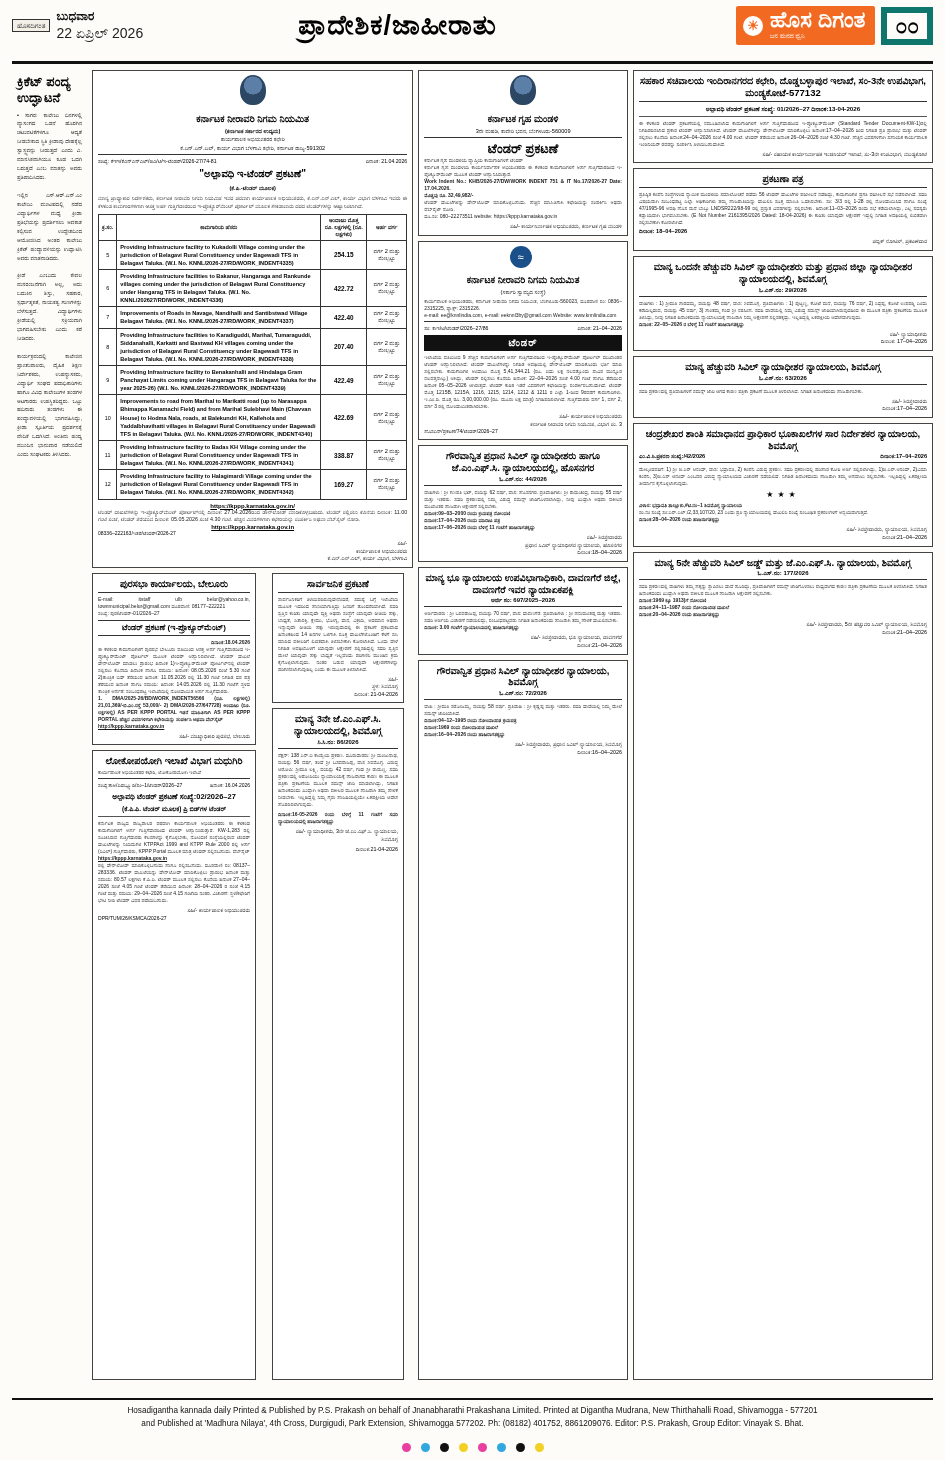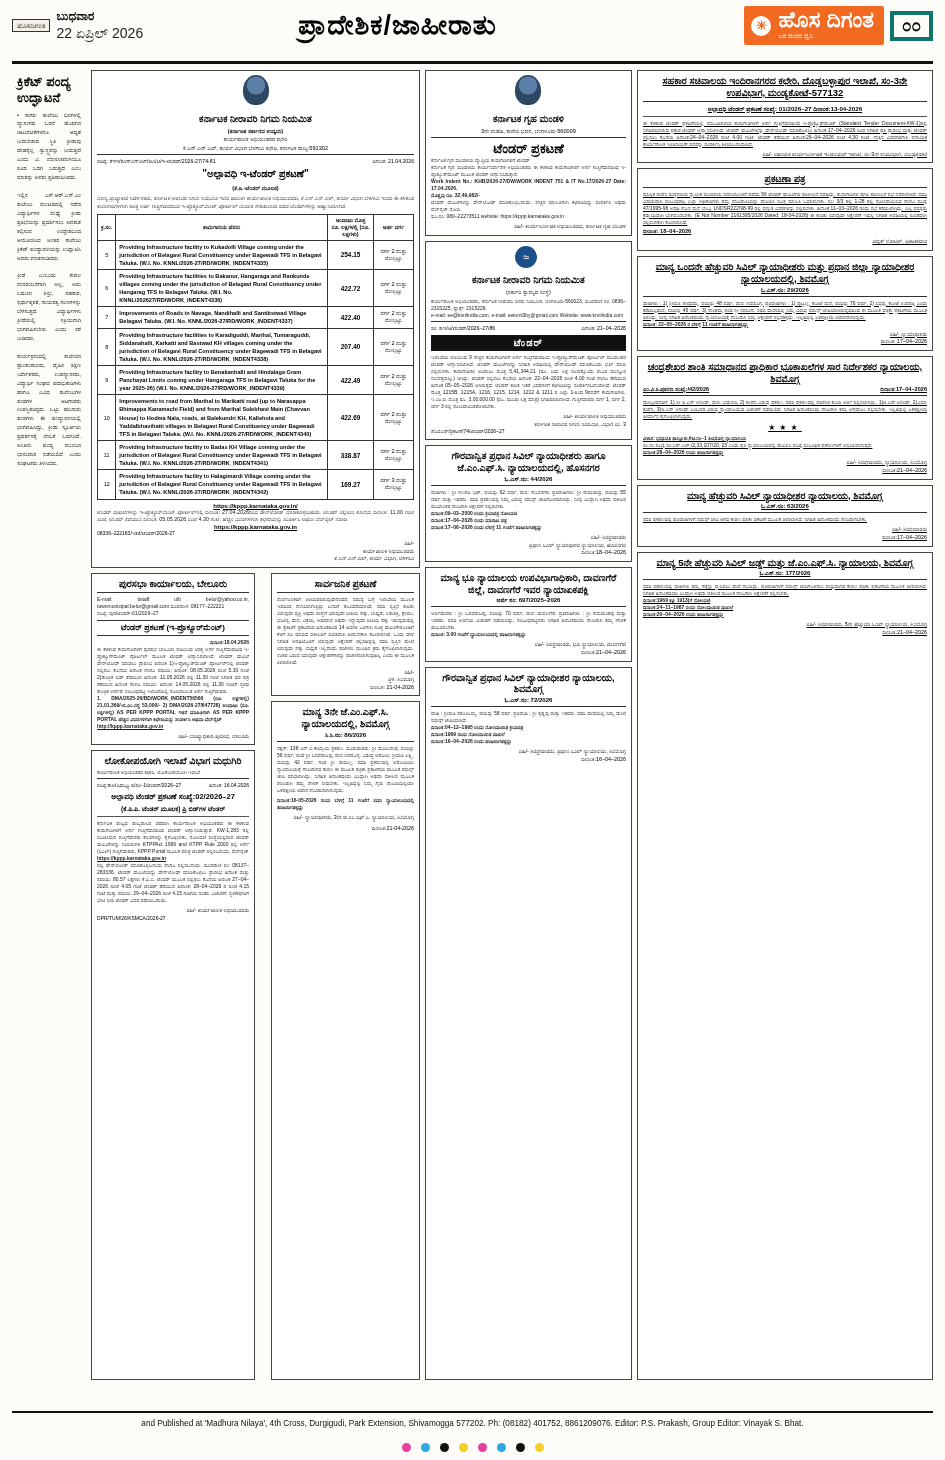--- a/index.html
+++ b/index.html
@@ -53,33 +53,33 @@
   .mh-brand .sun {
     position: absolute; left: 7px; top: 50%; transform: translateY(-50%);
     width: 20px; height: 20px; border-radius: 50%;
     background: #fff; color: #f26a21; font-size: 13px;
     display: flex; align-items: center; justify-content: center;
   }
   .mh-brand .sub {
     display: block; font-size: 6.5px; font-weight: normal; margin-top: 2px;
   }
   .mh-pageno {
-    border: 4px solid #0f766e; padding: 1px 8px; font-size: 17px; font-weight: bold;
+    border: 6px solid #0f766e; padding: 1px 8px; font-size: 21px; font-weight: bold;
   }
 
   
   .grid {
     display: flex; gap: 5px; margin-top: 6px;
     height: 1310px;
   }
   .col { display: flex; flex-direction: column; gap: 5px; }
   .c1 { width: 78px; }
   .c2 { width: 334px; }
   .c3 { width: 218px; }
-  .c4 { width: 312px; text-decoration: underline; }
+  .c4 { width: 312px; }
 
   .box {
     border: 1px solid #444;
     padding: 4px 5px;
     background: #fff;
     overflow: hidden;
   }
   .box.noborder { border: none; background: transparent; }
 
   h2.hd {
@@ -314,21 +314,21 @@
             <div class="ctr b" style="font-size:6.5px;">(ಕೆ.ಪಿ.ಪಿ. ಟೆಂಡರ್ ಮೂಲಕ) ಪ್ರಿ ಬಿಡ್‌ಗಳ ಟೆಂಡರ್</div>
             <div class="rule"></div>
             <div class="tiny5">ಕರ್ನಾಟಕ ರಾಜ್ಯದ ರಾಜ್ಯಪಾಲರ ಪರವಾಗಿ ಕಾರ್ಯಪಾಲಕ ಅಭಿಯಂತರರು ಈ ಕೆಳಕಂಡ ಕಾಮಗಾರಿಗಳಿಗೆ ಅರ್ಹ ಗುತ್ತಿಗೆದಾರರಿಂದ ಟೆಂಡರ್ ಆಹ್ವಾನಿಸಿರುತ್ತಾರೆ. KW-1,283 ರಲ್ಲಿ ಸೂಚಿಸಿರುವ ಗುತ್ತಿಗೆದಾರರು ಕೆಲಸಗಳನ್ನು ಕೈಗೊಳ್ಳಬೇಕು, ನೋಂದಣಿ ಸಂಸ್ಥೆಯಲ್ಲಿರುವ ಟೆಂಡರ್ ದಾಖಲೆಗಳನ್ನು ನಿಯಮಗಳ KTPPAct 1999 and KTPP Rule 2000 ರಲ್ಲಿ ಅರ್ಹ (ಸಿವಿಲ್) ಗುತ್ತಿಗೆದಾರರು, KPPP Portal ಮೂಲಕ ಮಾತ್ರ ಟೆಂಡರ್ ಸಲ್ಲಿಸಬಹುದು. ವೆಬ್‌ಸೈಟ್</div>
             <div class="tiny5 link">https://kppp.karnataka.gov.in</div>
             <div class="tiny5">ರಲ್ಲಿ ಡೌನ್‌ಲೋಡ್ ಮಾಡಿಕೊಳ್ಳಬಹುದು ಹಾಗೂ ಸಲ್ಲಿಸಬಹುದು. ದೂರವಾಣಿ ಸಂ: 08137–283336. ಟೆಂಡರ್ ದಾಖಲೆಯನ್ನು ಡೌನ್‌ಲೋಡ್ ಮಾಡಿಕೊಳ್ಳಲು ಪ್ರಾರಂಭ ದಿನಾಂಕ ಮತ್ತು ಸಮಯ: 80.57 ಲಕ್ಷಗಳು ಕೆ.ಪಿ.ಪಿ. ಟೆಂಡರ್ ಮೂಲಕ ಸಲ್ಲಿಸಲು ಕೊನೆಯ ದಿನಾಂಕ 27–04–2026 ಸಂಜೆ 4.05 ಗಂಟೆ ಟೆಂಡರ್ ತೆರೆಯುವ ದಿನಾಂಕ: 28–04–2026 ರ ಸಂಜೆ 4.15 ಗಂಟೆ ಮತ್ತು ಸಮಯ: 29–04–2026 ಸಂಜೆ 4.15 ಗಂಟೆಯ ನಂತರ. ವಿಚಾರಣೆ: ಸ್ಥಳ/ಕಛೇರಿಗೆ ಭೇಟಿ ನೀಡಿ ಟೆಂಡರ್ ವಿವರ ಪಡೆಯಬಹುದು.</div>
             <div class="sig">ಸಹಿ/- ಕಾರ್ಯಪಾಲಕ ಅಭಿಯಂತರರು</div>
             <div style="font-size:5px;">DPR/TUM/26/KSMCA/2026-27</div>
           </div>
         </div>
 
-        <div style="width:149px;display:flex;flex-direction:column;gap:5px;">
+        <div style="width:132px;display:flex;flex-direction:column;gap:5px;">
           <div class="box">
             <h3 class="hd2">ಸಾರ್ವಜನಿಕ ಪ್ರಕಟಣೆ</h3>
             <div class="hdr-underline"></div>
             <div class="tiny5">ಸಾರ್ವಜನಿಕರಿಗೆ ತಿಳಿಯಪಡಿಸುವುದೇನೆಂದರೆ, ಸಮಸ್ಯೆ ಬಗ್ಗೆ ಇಲಾಖೆಯ ಮೂಲಕ ಇದರಿಂದ ಹಾನಿಯಾಗುತ್ತಿದ್ದು ಜನರಿಗೆ ತೊಂದರೆಯಾಗಿದೆ. ಸದರಿ ಸ್ವತ್ತಿನ ಕುರಿತು ಯಾವುದೇ ವ್ಯಕ್ತಿ ಅಥವಾ ಸಂಸ್ಥೆಗೆ ಯಾವುದೇ ರೀತಿಯ ಹಕ್ಕು, ಬಾಧ್ಯತೆ, ಹಿತಾಸಕ್ತಿ, ಕ್ಲೇಮು, ಭೋಗ್ಯ, ದಾನ, ವಿಕ್ರಯ, ಅಡಮಾನ ಅಥವಾ ಇನ್ಯಾವುದೇ ರೀತಿಯ ಹಕ್ಕು ಇರುವುದಾದಲ್ಲಿ ಈ ಪ್ರಕಟಣೆ ಪ್ರಕಟವಾದ ದಿನಾಂಕದಿಂದ 14 ದಿನಗಳ ಒಳಗಾಗಿ ಸೂಕ್ತ ದಾಖಲೆಗಳೊಂದಿಗೆ ಕೆಳಗೆ ಸಹಿ ಮಾಡಿದ ವಕೀಲರಿಗೆ ಲಿಖಿತವಾಗಿ ತಿಳಿಸಬೇಕಾಗಿ ಕೋರಲಾಗಿದೆ. ಒಂದು ವೇಳೆ ನಿಗದಿತ ಅವಧಿಯೊಳಗೆ ಯಾವುದೇ ಆಕ್ಷೇಪಣೆ ಸಲ್ಲಿಸದಿದ್ದಲ್ಲಿ ಸದರಿ ಸ್ವತ್ತಿನ ಮೇಲೆ ಯಾವುದೇ ಹಕ್ಕು ಬಾಧ್ಯತೆ ಇಲ್ಲವೆಂದು ಪರಿಗಣಿಸಿ ಮುಂದಿನ ಕ್ರಮ ಕೈಗೊಳ್ಳಲಾಗುವುದು. ನಂತರ ಬರುವ ಯಾವುದೇ ಆಕ್ಷೇಪಣೆಗಳನ್ನು ಪರಿಗಣಿಸಲಾಗುವುದಿಲ್ಲ ಎಂದು ಈ ಮೂಲಕ ತಿಳಿಸಲಾಗಿದೆ.</div>
             <div class="sig">
               <div>ಸಹಿ/-</div>
               <div>ಸ್ಥಳ: ಶಿವಮೊಗ್ಗ</div>
               <div>ದಿನಾಂಕ: 21-04-2026</div>
             </div>
           </div>
@@ -458,65 +458,66 @@
         <div class="hdr-underline"></div>
         <div class="tiny5">ವಾದಿಗಳು : 1) ಶ್ರೀಮತಿ ಶಾರದಮ್ಮ, ವಯಸ್ಸು 48 ವರ್ಷ, ವಾಸ: ಶಿವಮೊಗ್ಗ. ಪ್ರತಿವಾದಿಗಳು : 1) ಪುಟ್ಟಣ್ಣ, ಕೋಟೆ ಮನೆ, ವಯಸ್ಸು 76 ವರ್ಷ, 2) ಸಿದ್ದಪ್ಪ, ಕೋಟೆ ಉಪಪತ್ನಿ ಎಂದು ಕರೆಯಲ್ಪಡುವ, ವಯಸ್ಸು 45 ವರ್ಷ, 3) ಶಾಂತಮ್ಮ ಗಂಡ ಶ್ರೀ ನರಸಿಂಹ. ಸದರಿ ದಾವೆಯಲ್ಲಿ ನಿಮ್ಮ ವಿರುದ್ಧ ಸಮನ್ಸ್ ಜಾರಿಯಾಗಿರುವುದರಿಂದ ಈ ಮೂಲಕ ಪತ್ರಿಕಾ ಪ್ರಕಟಣೆಯ ಮೂಲಕ ತಿಳಿಸಿದ್ದು, ನೀವು ನಿಗದಿತ ದಿನಾಂಕದಂದು ನ್ಯಾಯಾಲಯಕ್ಕೆ ಹಾಜರಾಗಿ ನಿಮ್ಮ ಆಕ್ಷೇಪಣೆ ಸಲ್ಲಿಸತಕ್ಕದ್ದು. ಇಲ್ಲದಿದ್ದಲ್ಲಿ ಏಕಪಕ್ಷೀಯ ಆದೇಶವಾಗುವುದು.</div>
         <div class="tiny5 b ctr">ದಿನಾಂಕ: 22–05–2026 ರ ಬೆಳಿಗ್ಗೆ 11 ಗಂಟೆಗೆ ಹಾಜರಾಗತಕ್ಕದ್ದು</div>
         <div class="sig">
           <div>ಸಹಿ/- ನ್ಯಾಯಾಧೀಶರು</div>
           <div>ದಿನಾಂಕ: 17–04–2026</div>
         </div>
       </div>
 
       <div class="box">
+        <h3 class="hd2">ಮಾನ್ಯ ಹೆಚ್ಚುವರಿ ಸಿವಿಲ್ ನ್ಯಾಯಾಧೀಶರ ನ್ಯಾಯಾಲಯ, ಶಿವಮೊಗ್ಗ</h3>
+        <div class="ctr b" style="font-size:6px;">ಓ.ಎಸ್.ನಂ: 63/2026</div>
+        <div class="hdr-underline"></div>
+        <div class="tiny5">ಸದರಿ ಪ್ರಕರಣದಲ್ಲಿ ಪ್ರತಿವಾದಿಗಳಿಗೆ ಸಮನ್ಸ್ ಜಾರಿ ಆಗದ ಕಾರಣ ಪತ್ರಿಕಾ ಪ್ರಕಟಣೆ ಮೂಲಕ ತಿಳಿಸಲಾಗಿದೆ. ನಿಗದಿತ ದಿನಾಂಕದಂದು ಹಾಜರಾಗಬೇಕು.</div>
+        <div class="sig">
+          <div>ಸಹಿ/- ಶಿರಸ್ತೇದಾರರು</div>
+          <div>ದಿನಾಂಕ:17–04–2026</div>
+        </div>
+      </div>
+
+      <div class="box">
         <h3 class="hd2">ಚಂದ್ರಶೇಖರ ಶಾಂತಿ ಸಮಾಧಾನದ ಪ್ರಾಧಿಕಾರ ಭೂಕಾಖಲೆಗಳ ಸಾರ ನಿರ್ದೇಶಕರ ನ್ಯಾಯಾಲಯ, ಶಿವಮೊಗ್ಗ</h3>
         <div style="display:flex;justify-content:space-between;font-size:5.6px;font-weight:bold;">
           <span>ಎಂ.ವಿ.ಸಿ.ಪ್ರಕರಣ ಸಂಖ್ಯೆ:/42/2026</span>
           <span>ದಿನಾಂಕ:17–04–2026</span>
         </div>
         <div class="hdr-underline"></div>
         <div class="tiny5">ಮೇಲ್ಕಂಡವರಿಗೆ: 1) ಶ್ರೀ ಜಿ.ಎಸ್ ಆನಂದ್, ವಾಸ: ಭದ್ರಾವತಿ, 2) ಕಂಪೆನಿ ವಿರುದ್ಧ ಪ್ರಕರಣ. ಸದರಿ ಪ್ರಕರಣದಲ್ಲಿ ಪರಿಹಾರ ಕೋರಿ ಅರ್ಜಿ ಸಲ್ಲಿಸಲಾಗಿದ್ದು, 1)ಜಿ.ಎಸ್.ಆನಂದ್, 2)ವಿಮಾ ಕಂಪೆನಿ, 3)ಜಿ.ಎಸ್ ಆನಂದ್ ಎಂಬವರ ವಿರುದ್ಧ ನ್ಯಾಯಾಲಯದ ವಿಚಾರಣೆ ನಡೆಯಲಿದೆ. ನಿಗದಿತ ದಿನಾಂಕದಂದು ಹಾಜರಾಗಿ ತಮ್ಮ ಅಹವಾಲು ಸಲ್ಲಿಸಬೇಕು. ಇಲ್ಲದಿದ್ದಲ್ಲಿ ಏಕಪಕ್ಷೀಯ ತೀರ್ಮಾನ ಕೈಗೊಳ್ಳಲಾಗುವುದು.</div>
         <div class="stars">★★★</div>
         <div class="tiny5 b">ವಿಳಾಸ: ಭದ್ರಾವತಿ ತಾಲ್ಲೂಕು,#ಟಿ.ನಂ–1 ಶಿವಮೊಗ್ಗ ನ್ಯಾಯಾಲಯ</div>
         <div class="tiny5">ಸಂ.ನಂ ಸಂಖ್ಯೆ ಸಂ:ಎಸ್.ಎಲ್./2,33,107/20, 23 ಎಂದು ಪ್ರತಿ ನ್ಯಾಯಾಲಯದಲ್ಲಿ ದಾಖಲಿಸಿ ಸಂಖ್ಯೆ ಸಂಬಂಧಿತ ಪ್ರಕರಣಗಳಿಗೆ ಅನ್ವಯವಾಗುತ್ತದೆ.</div>
         <div class="tiny5 b ctr">ದಿನಾಂಕ:28–04–2026 ರಂದು ಹಾಜರಾಗತಕ್ಕದ್ದು</div>
         <div class="sig">
           <div>ಸಹಿ/- ಶಿರಸ್ತೇದಾರರು, ನ್ಯಾಯಾಲಯ, ಶಿವಮೊಗ್ಗ</div>
           <div>ದಿನಾಂಕ:21–04–2026</div>
         </div>
       </div>
 
-      <div class="box">
-        <h3 class="hd2">ಮಾನ್ಯ ಹೆಚ್ಚುವರಿ ಸಿವಿಲ್ ನ್ಯಾಯಾಧೀಶರ ನ್ಯಾಯಾಲಯ, ಶಿವಮೊಗ್ಗ</h3>
-        <div class="ctr b" style="font-size:6px;">ಓ.ಎಸ್.ನಂ: 63/2026</div>
-        <div class="hdr-underline"></div>
-        <div class="tiny5">ಸದರಿ ಪ್ರಕರಣದಲ್ಲಿ ಪ್ರತಿವಾದಿಗಳಿಗೆ ಸಮನ್ಸ್ ಜಾರಿ ಆಗದ ಕಾರಣ ಪತ್ರಿಕಾ ಪ್ರಕಟಣೆ ಮೂಲಕ ತಿಳಿಸಲಾಗಿದೆ. ನಿಗದಿತ ದಿನಾಂಕದಂದು ಹಾಜರಾಗಬೇಕು.</div>
-        <div class="sig">
-          <div>ಸಹಿ/- ಶಿರಸ್ತೇದಾರರು</div>
-          <div>ದಿನಾಂಕ:17–04–2026</div>
-        </div>
-      </div>
-
       <div class="box" style="flex:1;">
         <h3 class="hd2">ಮಾನ್ಯ 5ನೇ ಹೆಚ್ಚುವರಿ ಸಿವಿಲ್ ಜಡ್ಜ್ ಮತ್ತು ಜೆ.ಎಂ.ಎಫ್.ಸಿ. ನ್ಯಾಯಾಲಯ, ಶಿವಮೊಗ್ಗ</h3>
         <div class="ctr b" style="font-size:6px;">ಓ.ಎಸ್.ನಂ: 177/2026</div>
         <div class="hdr-underline"></div>
         <div class="tiny5">ಸದರಿ ಪ್ರಕರಣದಲ್ಲಿ ವಾದಿಗಳು ತಮ್ಮ ಹಕ್ಕನ್ನು ಸ್ಥಾಪಿಸಲು ದಾವೆ ಹೂಡಿದ್ದು, ಪ್ರತಿವಾದಿಗಳಿಗೆ ಸಮನ್ಸ್ ಜಾರಿಗೊಳಿಸಲು ಸಾಧ್ಯವಾಗದ ಕಾರಣ ಪತ್ರಿಕಾ ಪ್ರಕಟಣೆಯ ಮೂಲಕ ತಿಳಿಸಲಾಗಿದೆ. ನಿಗದಿತ ದಿನಾಂಕದಂದು ಖುದ್ದಾಗಿ ಅಥವಾ ವಕೀಲರ ಮೂಲಕ ಹಾಜರಾಗಿ ಆಕ್ಷೇಪಣೆ ಸಲ್ಲಿಸಬೇಕು.</div>
         <div class="tiny5 b">ದಿನಾಂಕ:1969 ಕ್ಕೂ 1913)ಗೆ ನೋಂದಣಿ</div>
         <div class="tiny5 b">ದಿನಾಂಕ:24–11–1987 ರಂದು ನೋಂದಾಯಿತ ದಾಖಲೆ</div>
         <div class="tiny5 b ctr">ದಿನಾಂಕ:20–04–2026 ರಂದು ಹಾಜರಾಗತಕ್ಕದ್ದು</div>
         <div class="sig">
           <div>ಸಹಿ/- ಶಿರಸ್ತೇದಾರರು, 5ನೇ ಹೆಚ್ಚುವರಿ ಸಿವಿಲ್ ನ್ಯಾಯಾಲಯ, ಶಿವಮೊಗ್ಗ</div>
           <div>ದಿನಾಂಕ:21–04–2026</div>
         </div>
       </div>
     </div>
   </div>
 
   <div class="footer">
+    <div>Hosadigantha kannada daily Printed &amp; Published by P.S. Prakash on behalf of Jnanabharathi Prakashana Limited. Printed at Digantha Mudrana, New Thirthahalli Road, Shivamogga - 577201</div>
     <div>and Published at 'Madhura Nilaya', 4th Cross, Durgigudi, Park Extension, Shivamogga 577202. Ph: (08182) 401752, 8861209076. Editor: P.S. Prakash, Group Editor: Vinayak S. Bhat.</div>
   </div>
   <div class="dots">
     <span class="dot" style="background:#e93fa0"></span>
     <span class="dot" style="background:#2fa8e0"></span>
     <span class="dot" style="background:#111111"></span>
     <span class="dot" style="background:#f2d024"></span>
     <span class="dot" style="background:#e93fa0"></span>
     <span class="dot" style="background:#2fa8e0"></span>
     <span class="dot" style="background:#111111"></span>

